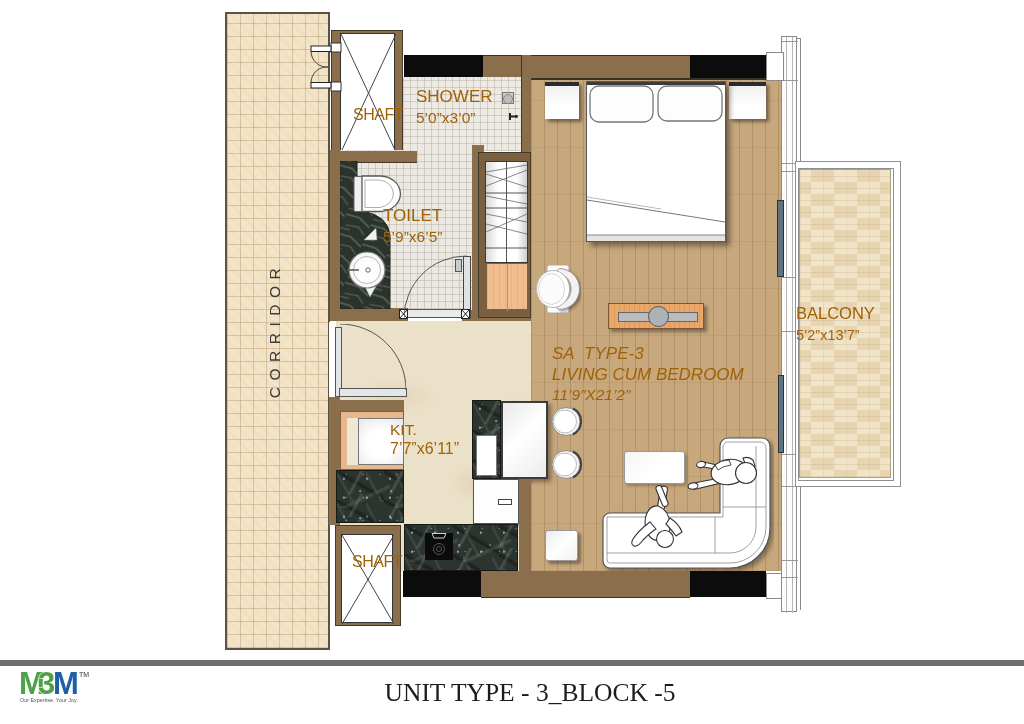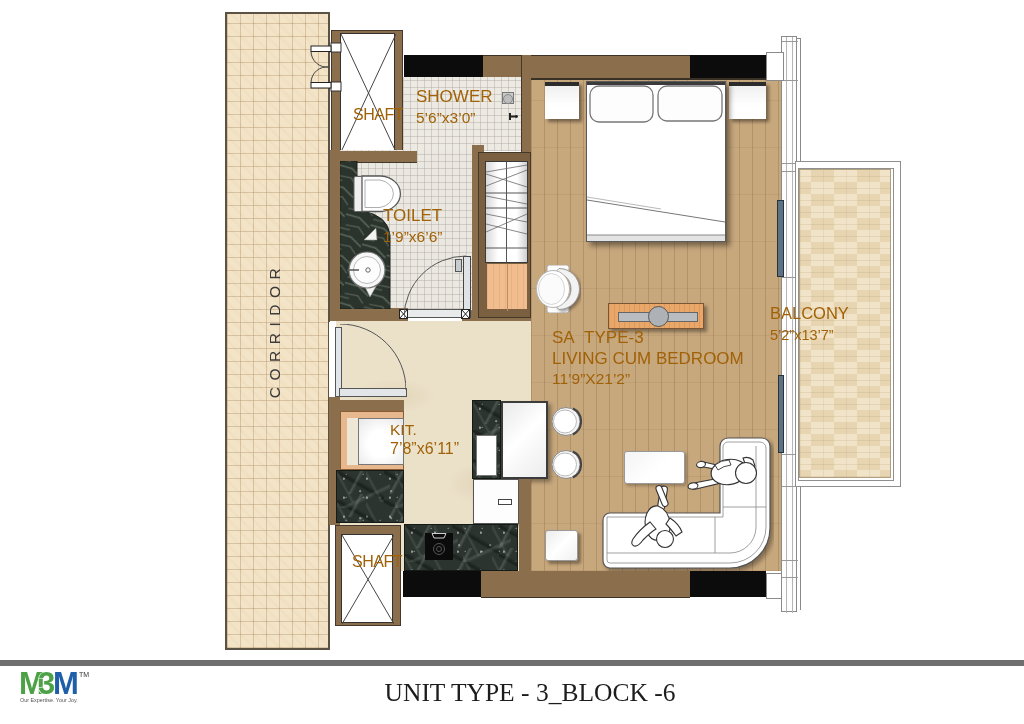--- a/index.html
+++ b/index.html
@@ -78,21 +78,21 @@
   </div>
 
 <div class="abs" style="left:509px;top:113px;width:9px;height:7px;">
     <svg width="9" height="7" viewBox="0 0 9 7">
       <rect x="0" y="0" width="2" height="7" fill="#222"></rect>
       <rect x="2" y="2.5" width="5" height="2" fill="#222"></rect>
       <circle cx="7.5" cy="3.5" r="1.4" fill="#222"></circle>
     </svg>
   </div>
 
-<div class="abs lbl" style="left:398px;top:86px;width:120px;font-size:17px;">SHOWER<br><span style="font-size:15.5px;">5’6”x3’0”</span></div>
+<div class="abs lbl" style="left:398px;top:86px;width:120px;font-size:17px;">SHOWER<br><span style="font-size:15.5px;">5’0”x3’0”</span></div>
 
 <div class="abs wall" style="left:521px;top:55px;width:10px;height:108px;border-left:1px solid #43382a;box-sizing:border-box;"></div>
 
 <div class="abs tilegray" style="left:340px;top:150px;width:132px;height:159px;"></div>
 
 <div class="abs wall" style="left:331px;top:151px;width:86px;height:12px;border-bottom:1.5px solid #43382a;box-sizing:border-box;"></div>
 
 <div class="abs wall" style="left:330px;top:150px;width:10px;height:171px;"></div>
 
 <div class="abs wall" style="left:472px;top:145px;width:12px;height:176px;"></div>
@@ -128,21 +128,21 @@
 
 <div class="abs" style="left:347px;top:250px;width:40px;height:40px;">
 <svg width="40" height="40" viewBox="0 0 40 40">
 <circle cx="20" cy="20" r="18" fill="#f7f7f7" stroke="#777" stroke-width="1.2"></circle>
 <circle cx="20" cy="20" r="13.5" fill="#fdfdfd" stroke="#aaa" stroke-width=".8"></circle>
 <circle cx="21" cy="20" r="2.2" fill="none" stroke="#666" stroke-width="1"></circle>
 <line x1="-5" y1="20" x2="12" y2="20" stroke="#555" stroke-width="1.5"></line>
 </svg>
 </div>
 
-<div class="abs lbl" style="left:365px;top:204.5px;width:120px;font-size:17px;">TOILET<br><span style="font-size:15.5px;">1’9”x6’6”</span></div>
+<div class="abs lbl" style="left:365px;top:204.5px;width:120px;font-size:17px;">TOILET<br><span style="font-size:15.5px;">5’9”x6’5”</span></div>
 
 <div class="abs" style="left:402px;top:309px;width:66px;height:9px;background:#e8eaec;border:1px solid #555;box-sizing:border-box;"></div>
 
 <div class="abs" style="left:399px;top:308.5px;width:9px;height:10px;background:#fff;border:1px solid #222;box-sizing:border-box;">
     <svg width="7" height="8" viewBox="0 0 7 8">
       <path d="M0,0 L7,8 M7,0 L0,8" stroke="#222" stroke-width="1"></path>
     </svg>
   </div>
 
 <div class="abs" style="left:462.5px;top:256px;width:8px;height:62px;background:#dfe3e6;border:1px solid #444;box-sizing:border-box;"></div>
@@ -195,21 +195,21 @@
 
 <div class="abs wall" style="left:340px;top:400px;width:64px;height:11px;"></div>
 
 <div class="abs" style="left:340px;top:411px;width:64px;height:59px;background:#e7b88d;border:1px solid #8a5c36;box-sizing:border-box;">
 <div style="position:absolute;left:6px;top:6px;width:52px;height:47px;background:#efe7d5;"></div>
 <div style="position:absolute;left:17px;top:6px;width:46px;height:47px;background:radial-gradient(circle at 50% 55%, #ffffff 40%, #e9e9e9 95%);border:1px solid #777;box-sizing:border-box;"></div>
 </div>
 
 <div class="abs marble" style="left:336px;top:470px;width:68px;height:53px;border:1px solid #151a15;box-sizing:border-box;"></div>
 
-<div class="abs lbl" style="left:372px;top:420px;width:130px;font-size:15.5px;">KIT.<br><span style="font-size:16px;">7’8”x6’11”</span></div>
+<div class="abs lbl" style="left:372px;top:420px;width:130px;font-size:15.5px;">KIT.<br><span style="font-size:16px;">7’7”x6’11”</span></div>
 
 <div class="abs marble" style="left:472px;top:400px;width:29px;height:79px;border:1px solid #151a15;box-sizing:border-box;"></div>
 
 <div class="abs" style="left:476px;top:435px;width:21px;height:41px;background:#fff;border:1px solid #777;box-sizing:border-box;"></div>
 
 <div class="abs" style="left:501px;top:401px;width:47px;height:78px;background:linear-gradient(135deg,#e9e9e9,#ffffff 45%,#ececec);border:2px solid #3c3c3c;box-sizing:border-box;box-shadow:3px 3px 4px rgba(0,0,0,.35);"></div>
 
 <div class="abs" style="left:473px;top:479px;width:46px;height:45px;background:#fdfdfd;border:1.5px solid #555;box-sizing:border-box;box-shadow:2px 2px 3px rgba(0,0,0,.3);">
     <div style="position:absolute;right:6px;top:19px;width:12px;height:4px;background:#fff;border:1px solid #444;"></div>
   </div>
@@ -328,21 +328,21 @@
 <path d="M35,28 L9,33 Q5,34 6,37 Q7,40 11,39 L36,33 Z"></path>
 <ellipse cx="8" cy="36" rx="5" ry="3.2" transform="rotate(-10 8 36)"></ellipse>
 <path d="M58,8 Q64,6 68,10 L70,16 Q66,20 62,19 Z"></path>
 <ellipse cx="44" cy="22" rx="18" ry="12.5" transform="rotate(-9 44 22)"></ellipse>
 <path d="M30,15 Q36,10 44,10 L46,15 Q38,16 33,20 Z" stroke-width=".9"></path>
 <circle cx="61" cy="23" r="10.5"></circle>
 </g>
 </svg>
 </div>
 
-<div class="abs lbl" style="left:534px;top:328px;width:240px;font-size:17px;line-height:1.22;">SA&nbsp;&nbsp;TYPE-3<br>LIVING CUM BEDROOM<br><span style="font-size:15.5px;">11’9”X21’2”</span></div>
+<div class="abs lbl" style="left:534px;top:344px;width:240px;font-size:17px;line-height:1.22;font-style:italic;">SA&nbsp;&nbsp;TYPE-3<br>LIVING CUM BEDROOM<br><span style="font-size:15.5px;">11’9”X21’2”</span></div>
 
 <div class="abs" style="left:781px;top:36px;width:16px;height:576px;background:#fdfdfd;border:1px solid #8a8a8a;box-sizing:border-box;">
 <div style="position:absolute;left:3.5px;top:0;width:1px;height:576px;background:#b5b5b5;"></div>
 <div style="position:absolute;right:3.5px;top:0;width:1px;height:576px;background:#b5b5b5;"></div>
 <div style="position:absolute;left:0;top:4px;width:16px;height:1px;background:#999;"></div>
 <div style="position:absolute;left:0;top:43px;width:16px;height:1px;background:#999;"></div>
 <div style="position:absolute;left:0;top:126px;width:16px;height:1px;background:#999;"></div>
 <div style="position:absolute;left:0;top:134px;width:16px;height:1px;background:#999;"></div>
 <div style="position:absolute;left:0;top:240px;width:16px;height:1px;background:#999;"></div>
 <div style="position:absolute;left:0;top:294px;width:16px;height:1px;background:#999;"></div>
@@ -361,21 +361,21 @@
 <div class="abs" style="left:797px;top:38px;width:4px;height:124px;border-right:1.5px solid #8a8a8a;border-top:1px solid #8a8a8a;box-sizing:border-box;"></div>
 
 <div class="abs" style="left:797px;top:486px;width:4px;height:124px;border-right:1.5px solid #8a8a8a;box-sizing:border-box;"></div>
 
 <div class="abs" style="left:795px;top:161px;width:106px;height:326px;border:1px solid #8f8f8f;box-sizing:border-box;background:#fff;"></div>
 
 <div class="abs" style="left:798px;top:167.5px;width:96px;height:313px;border:1px solid #8f8f8f;box-sizing:border-box;"></div>
 
 <div class="abs balc" style="left:799px;top:169px;width:92px;height:309px;border:1px solid #b0a080;box-sizing:border-box;"></div>
 
-<div class="abs lbl" style="left:752px;top:303px;width:118px;font-size:16.5px;">BALCONY<br><span style="font-size:14.5px;">5’2”x13’7”</span></div>
+<div class="abs lbl" style="left:778px;top:303px;width:118px;font-size:16.5px;">BALCONY<br><span style="font-size:14.5px;">5’2”x13’7”</span></div>
 
 <div class="abs" style="left:305px;top:42px;width:38px;height:50px;">
 <svg width="38" height="50" viewBox="0 0 38 50">
 <rect x="26" y="1" width="10" height="9" fill="#fff" stroke="#333" stroke-width="1"></rect>
 <rect x="26" y="40" width="10" height="9" fill="#fff" stroke="#333" stroke-width="1"></rect>
 <rect x="6" y="4" width="20" height="5.5" fill="#fff" stroke="#222" stroke-width="1"></rect>
 <rect x="6" y="40.5" width="20" height="5.5" fill="#fff" stroke="#222" stroke-width="1"></rect>
 <path d="M6,9.5 A16,16 0 0 0 24,25 M6,40.5 A16,16 0 0 1 24,25" fill="none" stroke="#444" stroke-width="1"></path>
 </svg>
 </div>
@@ -385,13 +385,13 @@
 <div class="abs" style="left:19px;top:667px;width:130px;height:44px;">
 <svg width="130" height="44" viewBox="0 0 130 44">
 <text x="0" y="27" font-family="Liberation Sans, sans-serif" font-size="31" font-weight="bold" fill="#4da247">M</text>
 <text x="34" y="27" font-family="Liberation Sans, sans-serif" font-size="31" font-weight="bold" fill="#1f5fa9">M</text>
 <text x="19" y="27" font-family="Liberation Sans, sans-serif" font-size="31" font-weight="bold" fill="#4da247" stroke="#ffffff" stroke-width="1.2" paint-order="stroke">3</text>
 <text x="60" y="10" font-family="Liberation Sans, sans-serif" font-size="7" fill="#333">TM</text>
 <text x="1" y="34.5" font-family="Liberation Sans, sans-serif" font-size="5.4" fill="#555">Our Expertise. Your Joy.</text>
 </svg>
 </div>
 
-<div class="abs" style="left:280px;top:678px;width:500px;text-align:center;font-family:'Liberation Serif',serif;font-size:25.5px;will-change:transform;color:#1c1c1c;">UNIT TYPE - 3_BLOCK -6</div>
+<div class="abs" style="left:280px;top:678px;width:500px;text-align:center;font-family:'Liberation Serif',serif;font-size:25.5px;will-change:transform;color:#1c1c1c;">UNIT TYPE - 3_BLOCK -5</div>
 
 </body></html>

